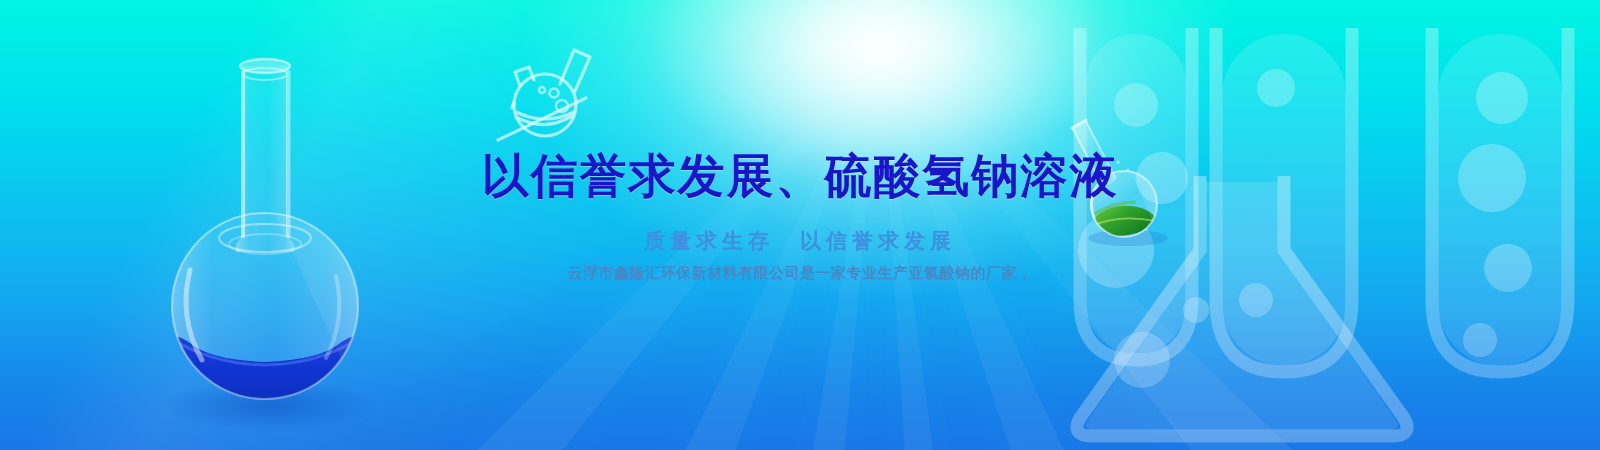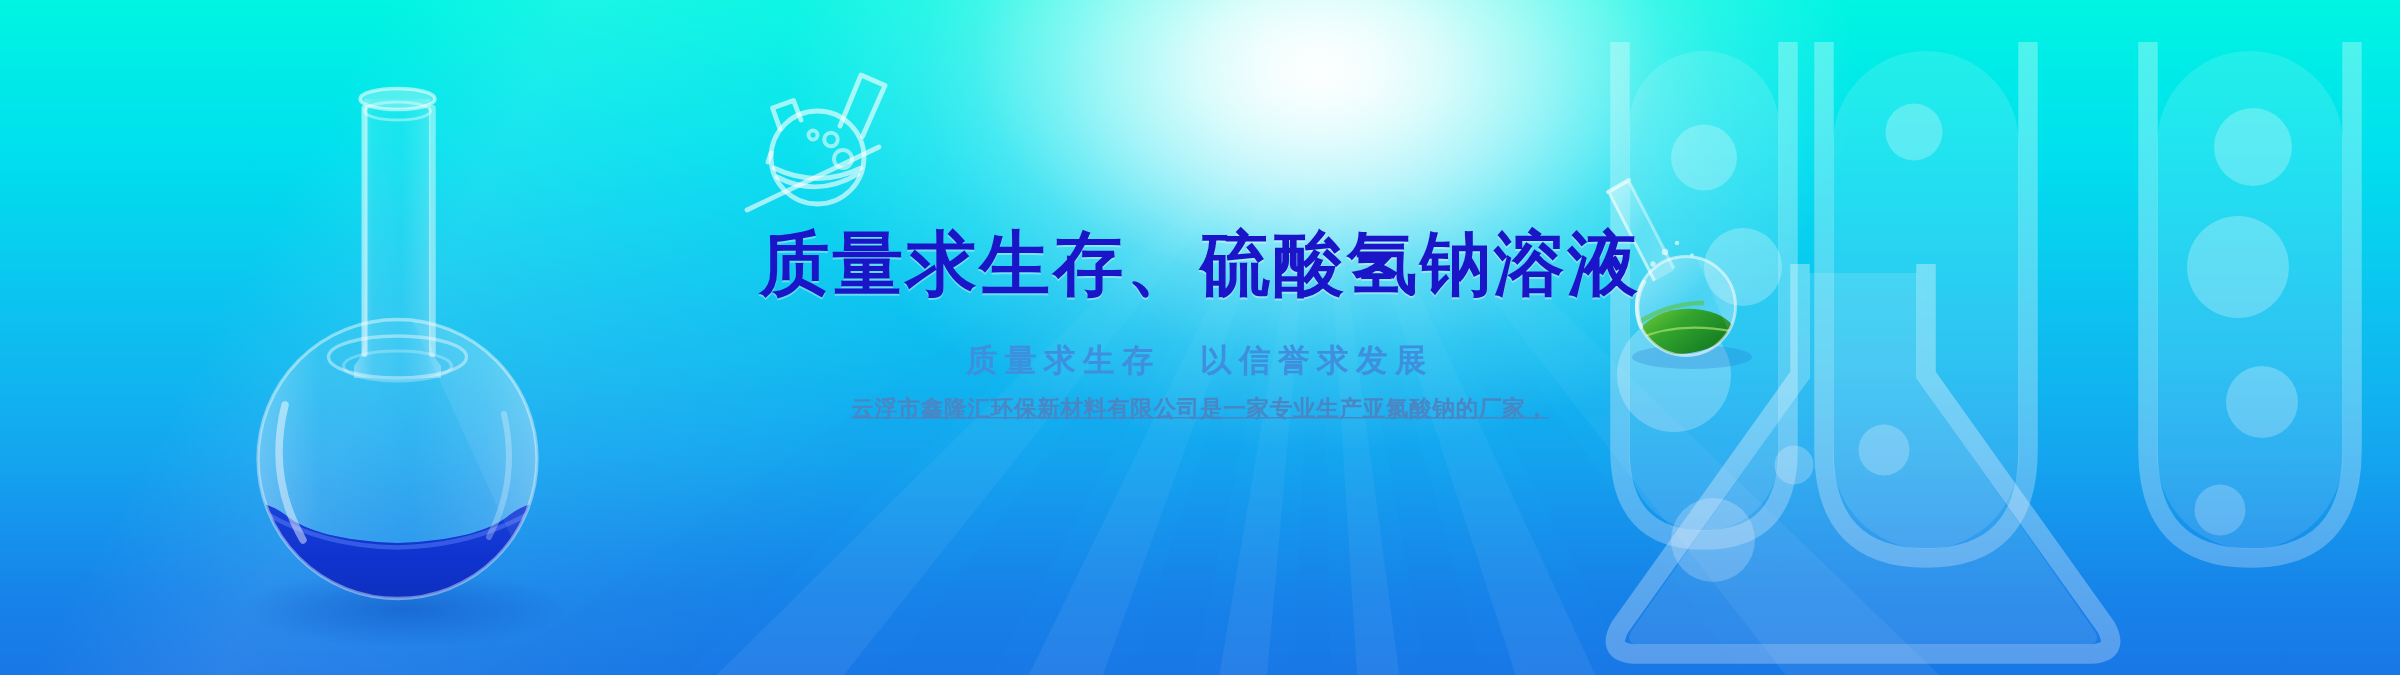--- a/index.html
+++ b/index.html
@@ -88,21 +88,20 @@
     line-height:1;
     white-space:nowrap;
   }
   .bodyline {
     position:absolute; left:0; right:0;
     font-size:15px; font-weight:bold;
     color:#4a86c4;
     letter-spacing:0.5px;
     line-height:1;
     white-space:nowrap;
-    text-decoration:underline;
   }
   #body1 { top:265px; }
   #body2 { top:289px; }
 </style>
 </head>
 <body>
 
 <div id="banner">
 
   <div class="layer" id="rays">
@@ -299,18 +298,18 @@
         <circle cx="60" cy="44" r="1.5"></circle>
         <circle cx="44" cy="58" r="1.8"></circle>
         <circle cx="70" cy="52" r="1.2"></circle>
       </g>
     </svg>
   </div>
 
   <div class="layer" id="bottomtint"></div>
 
   <div id="text-block">
-    <div id="title">质量求生存、硫酸氢钠溶液</div>
+    <div id="title">以信誉求发展、硫酸氢钠溶液</div>
     <div id="slogan">质量求生存　以信誉求发展</div>
     <div class="bodyline" id="body1">云浮市鑫隆汇环保新材料有限公司是一家专业生产亚氯酸钠的厂家，</div>
   </div>
 
 </div>
 
 </body></html>

